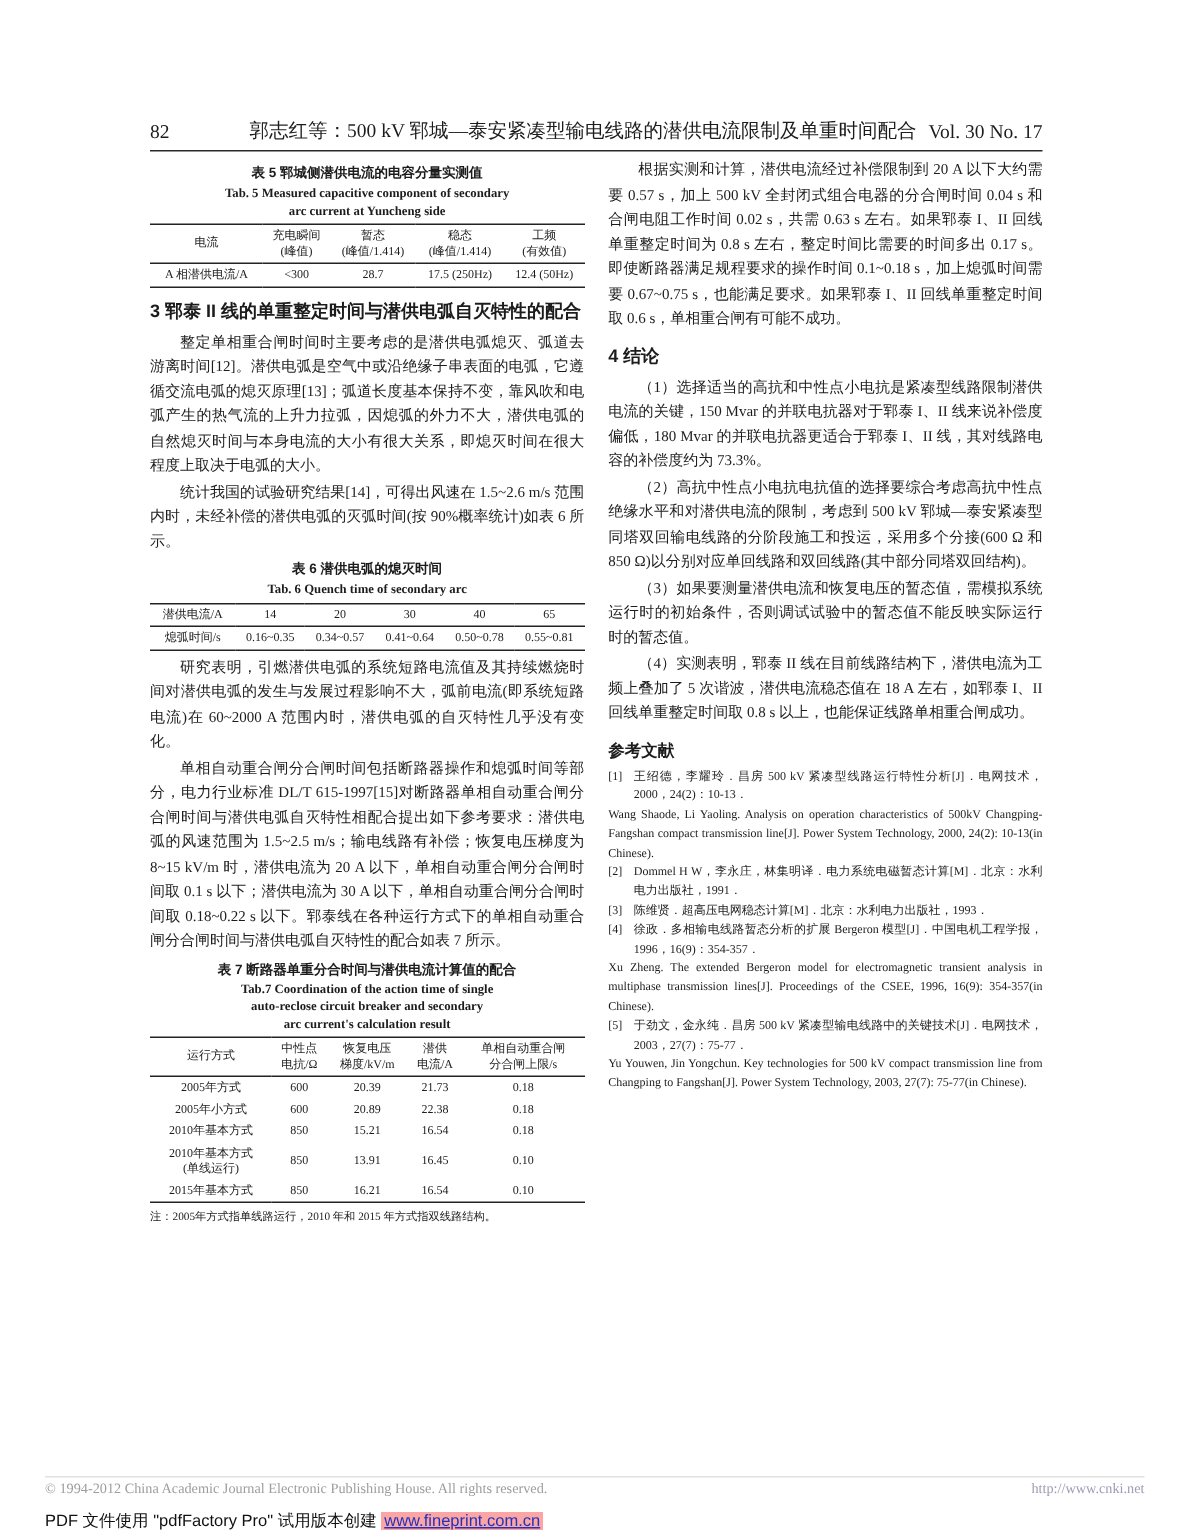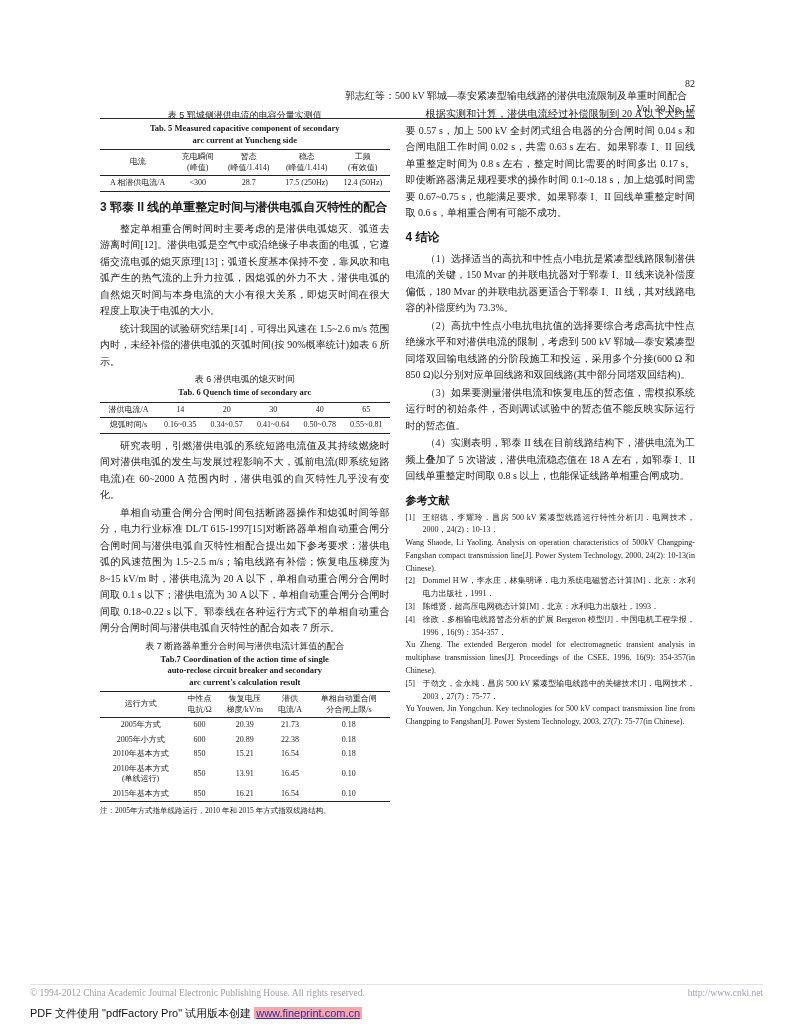--- a/index.html
+++ b/index.html
@@ -6,42 +6,42 @@
   html,body { background:#ffffff; }
   .page {
     position:relative; width:791px; height:1024px; margin:0 auto;
     background:#ffffff; color:#1c1c1c; overflow:hidden;
     font-family:"Liberation Serif", serif;
   }
   
   .page-header {
     position:absolute; top:78px; left:100px; right:96px;
     display:flex; justify-content:space-between; align-items:flex-end;
-    font-size:10px; padding-bottom:4px; border-bottom:1px solid #2a2a2a;flex-direction:column;
+    font-size:13px; padding-bottom:4px; border-bottom:1px solid #2a2a2a;
   }
   .page-header .mid { flex:1; text-align:right; padding:0 8px; }
   
   .columns {
     position:absolute; top:106px; left:100px; right:96px; bottom:40px;
     display:flex; gap:16px; overflow:hidden;
   }
   .col { flex:1; min-width:0; }
   .para {
     font-size:10px; line-height:16.5px; text-align:justify; text-indent:2em;
     margin-bottom:1px;
   }
   .sec-heading {
     font-family:"Liberation Sans", sans-serif;
     font-weight:bold; font-size:12px; line-height:17px;
     margin:7px 0 5px; text-align:justify;
   }
   
   .cap-zh {
     font-family:"Liberation Sans", sans-serif;
-    font-weight:normal; font-size:9px; text-align:center; margin:3px 0 1px;
+    font-weight:bold; font-size:9px; text-align:center; margin:3px 0 1px;
   }
   .cap-en {
     font-weight:bold; font-size:8.5px; line-height:11.5px;
     text-align:center; white-space:pre-line; margin-bottom:3px;
   }
   table.data-table {
     width:100%; border-collapse:collapse;
     border-top:1.4px solid #222; border-bottom:1.4px solid #222;
     font-size:8px; line-height:10.5px; margin-bottom:4px;
   }

